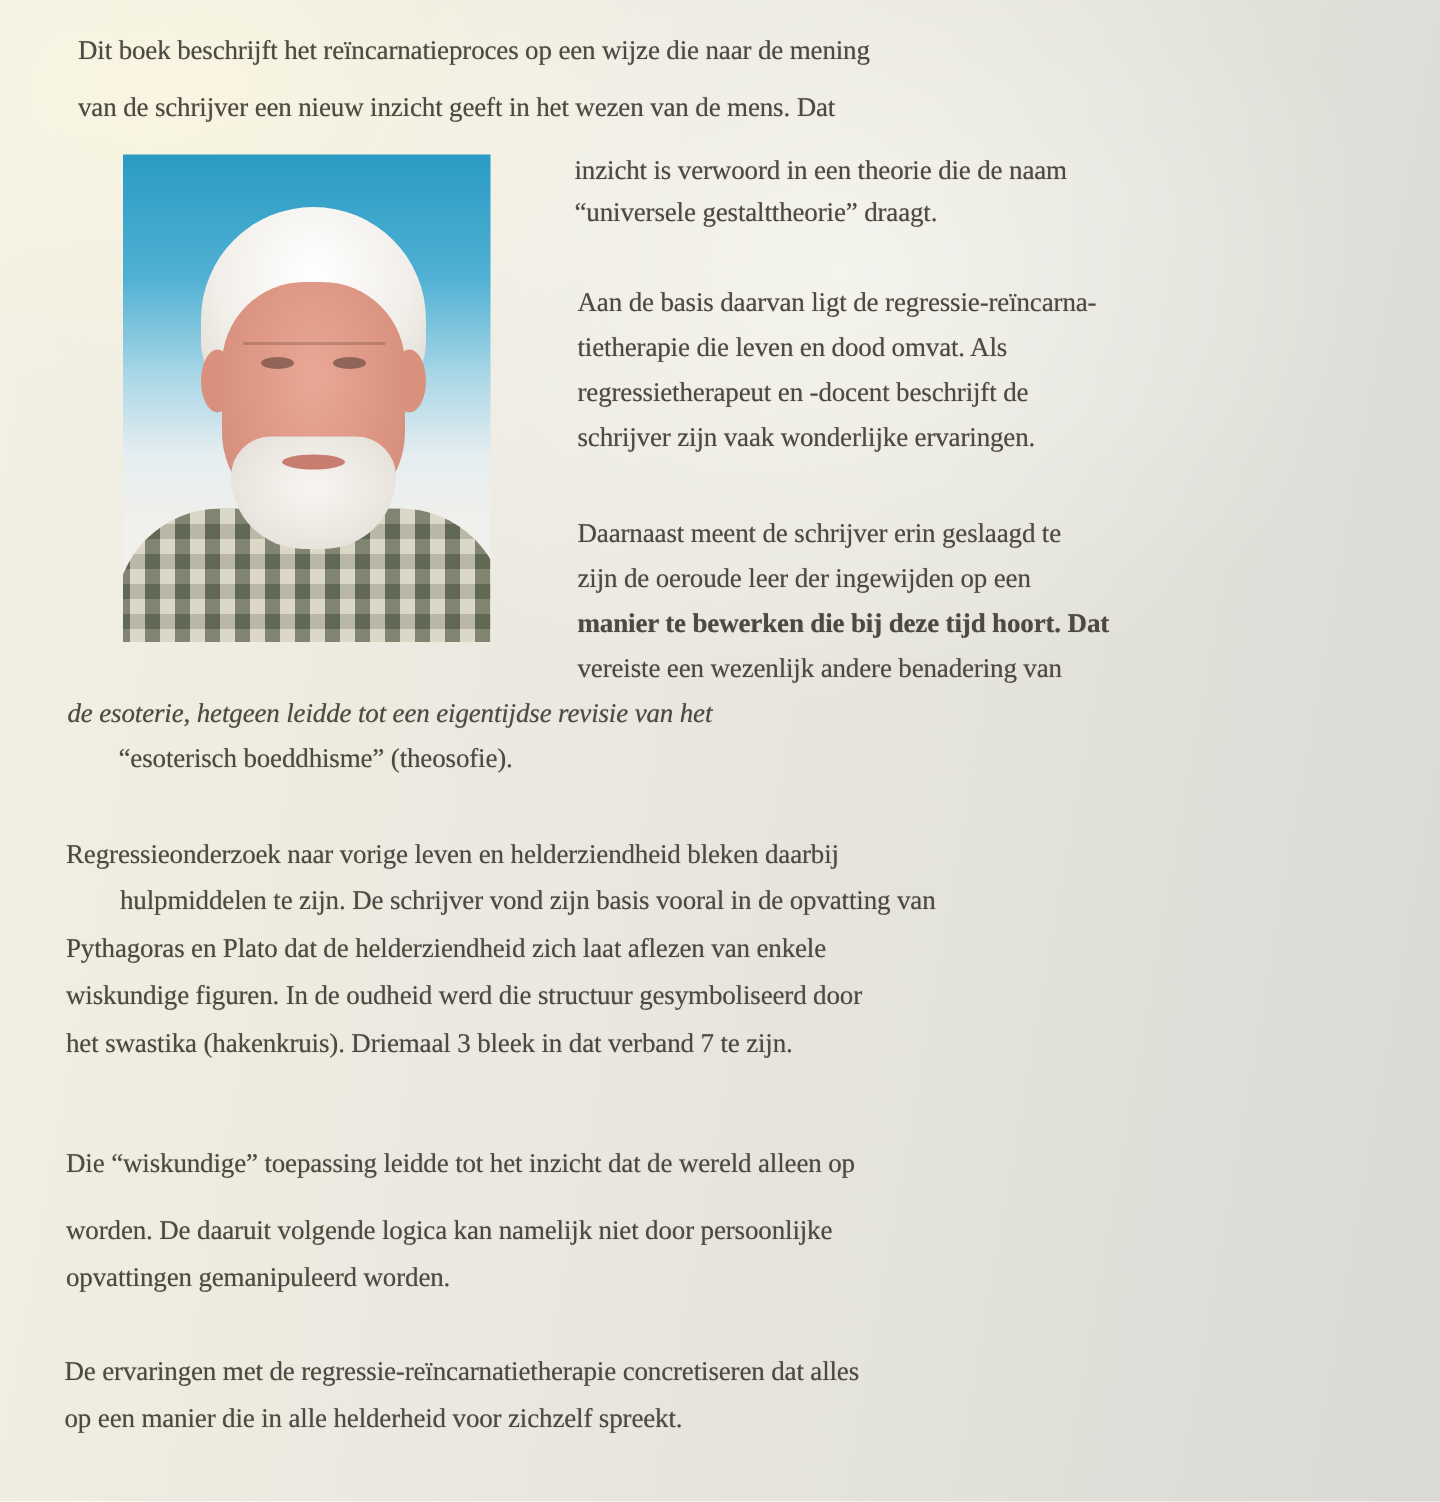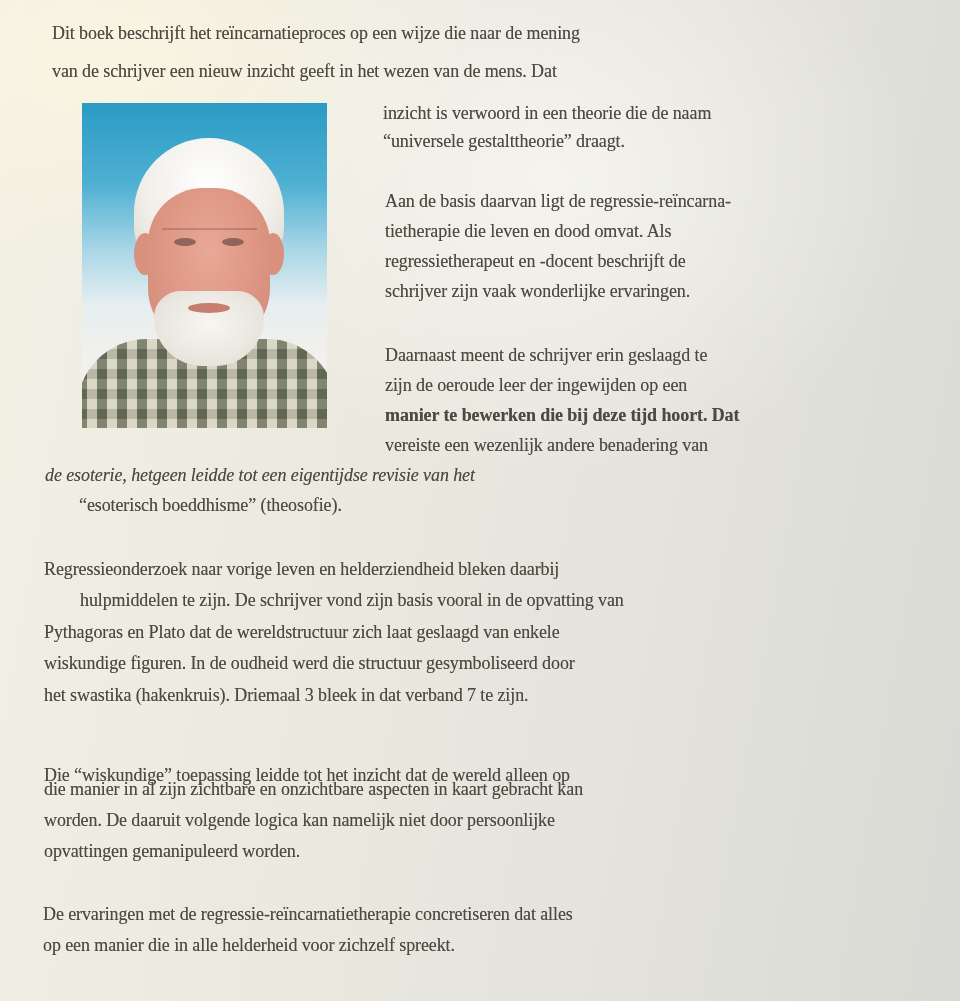--- a/index.html
+++ b/index.html
@@ -143,25 +143,24 @@
 
   <div class="line" style="left:385px; top:343px;">Daarnaast meent de schrijver erin geslaagd te</div>
   <div class="line" style="left:385px; top:373px;">zijn de oeroude leer der ingewijden op een</div>
   <div class="line" style="left:385px; top:403px;font-weight:bold;">manier te bewerken die bij deze tijd hoort. Dat</div>
   <div class="line" style="left:385px; top:433px;">vereiste een wezenlijk andere benadering van</div>
   <div class="line" style="left:45px; top:463px;font-style:italic;">de esoterie, hetgeen leidde tot een eigentijdse revisie van het</div>
   <div class="line" style="left:45px; top:493px;margin-left:34px;">“esoterisch boeddhisme” (theosofie).</div>
 
   <div class="line" style="left:44px; top:557px;">Regressieonderzoek naar vorige leven en helderziendheid bleken daarbij</div>
   <div class="line" style="left:44px; top:588px;margin-left:36px;">hulpmiddelen te zijn. De schrijver vond zijn basis vooral in de opvatting van</div>
-  <div class="line" style="left:44px; top:620px;">Pythagoras en Plato dat de wereldstructuur zich laat geslaagd van enkele</div>
+  <div class="line" style="left:44px; top:620px;">Pythagoras en Plato dat de helderziendheid zich laat aflezen van enkele</div>
   <div class="line" style="left:44px; top:651px;">wiskundige figuren. In de oudheid werd die structuur gesymboliseerd door</div>
   <div class="line" style="left:44px; top:683px;">het swastika (hakenkruis). Driemaal 3 bleek in dat verband 7 te zijn.</div>
 
   <div class="line" style="left:44px; top:746px;margin-top:17px;">Die “wiskundige” toepassing leidde tot het inzicht dat de wereld alleen op</div>
-  <div class="line" style="left:44px; top:777px;">die manier in al zijn zichtbare en onzichtbare aspecten in kaart gebracht kan</div>
   <div class="line" style="left:44px; top:808px;">worden. De daaruit volgende logica kan namelijk niet door persoonlijke</div>
   <div class="line" style="left:44px; top:839px;">opvattingen gemanipuleerd worden.</div>
 
   <div class="line" style="left:43px; top:902px;">De ervaringen met de regressie-reïncarnatietherapie concretiseren dat alles</div>
   <div class="line" style="left:43px; top:933px;">op een manier die in alle helderheid voor zichzelf spreekt.</div>
 
 </div>
 
 </body></html>

